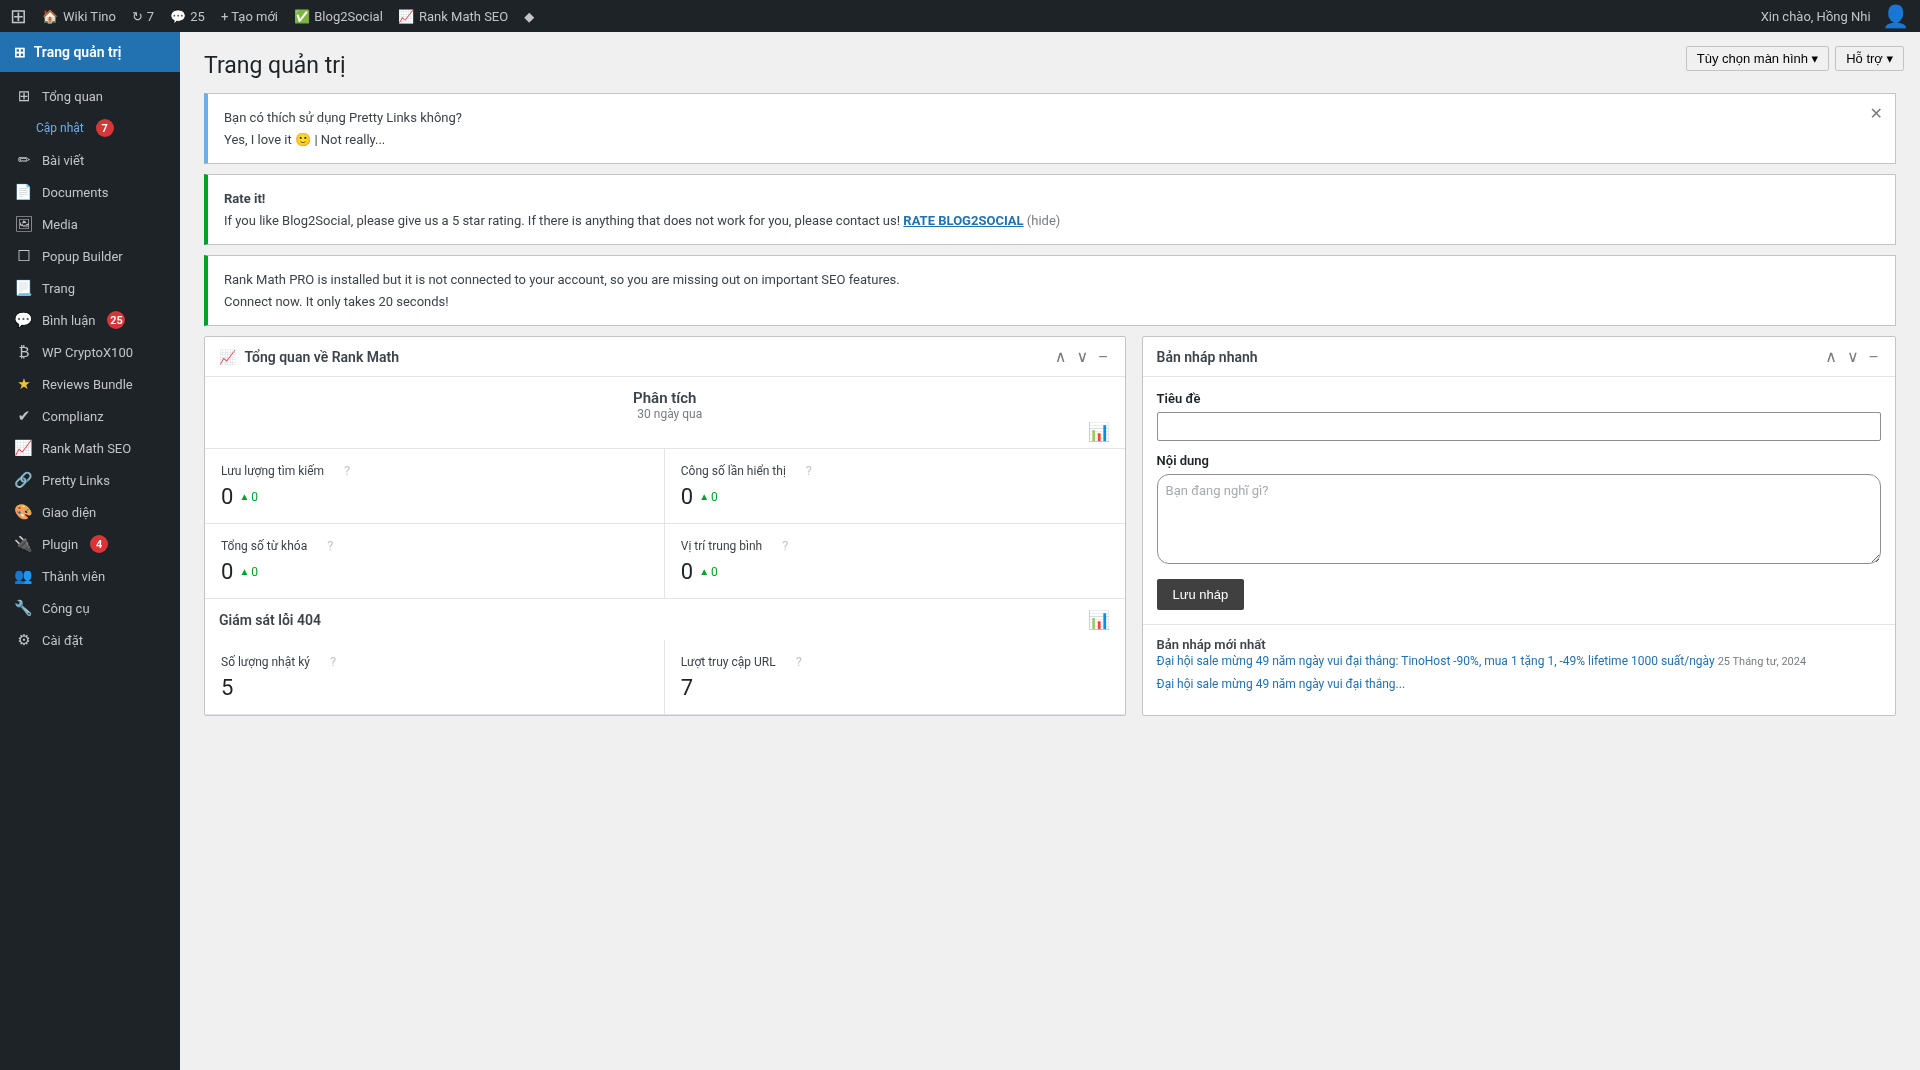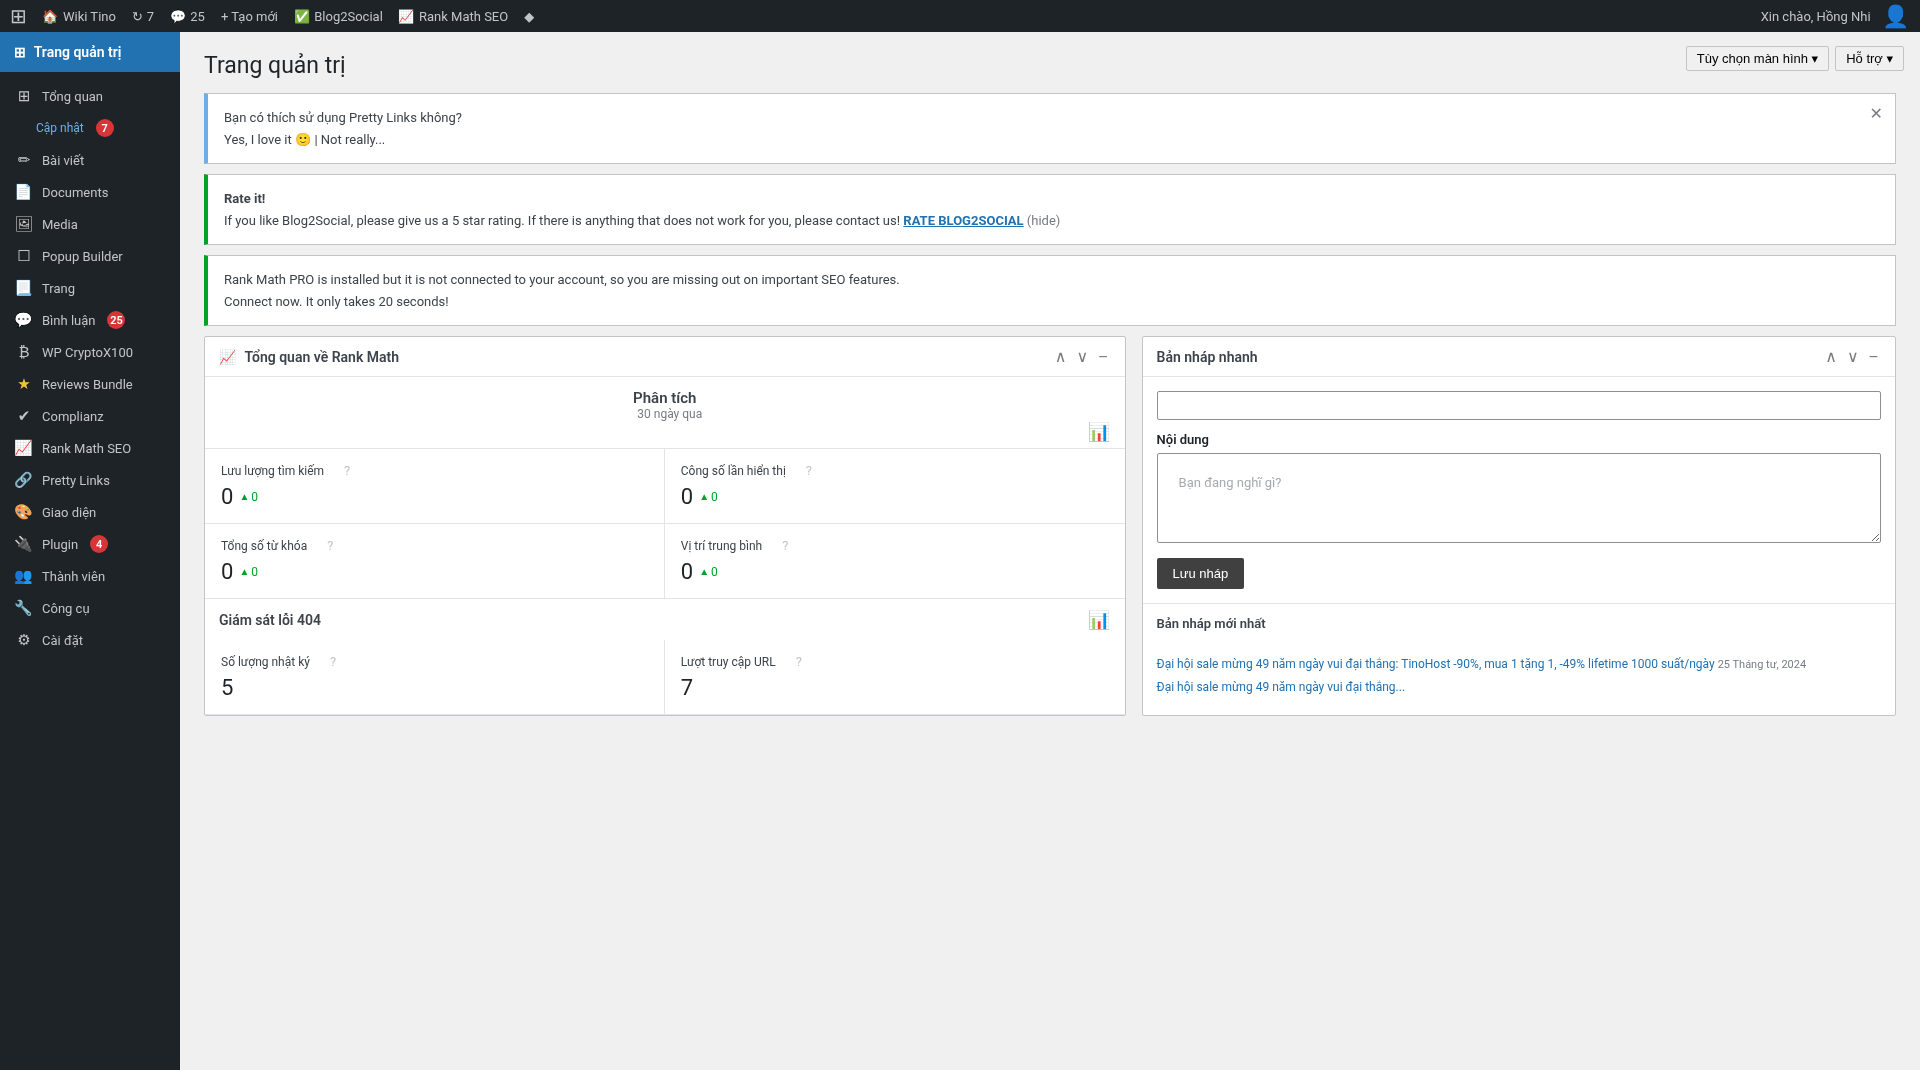--- a/index.html
+++ b/index.html
@@ -206,22 +206,22 @@
       padding: 6px 8px;
       font-size: 13px;
       outline: none;
       background: #fff;
       color: #3c434a;
       margin-bottom: 12px;
     }
     .form-textarea {
       width: 100%;
       border: 1px solid #8c8f94;
-      border-radius: 2px;
-      padding: 21px;
+      border-radius: 12px;
+      padding: 8px;
       font-size: 13px;
       font-family: inherit;
       resize: vertical;
       min-height: 90px;
       outline: none;
       color: #3c434a;
       margin-bottom: 12px;
     }
     .form-textarea::placeholder { color: #a7aaad; }
     .btn-primary {
@@ -229,21 +229,21 @@
       color: #fff;
       border: none;
       border-radius: 2px;
       padding: 8px 16px;
       font-size: 13px;
       cursor: pointer;
       font-weight: 500;
     }
 
     .ban-nhap-moi-nhat { padding: 12px 14px; border-top: 1px solid #e2e4e7; }
-    .ban-nhap-title { font-weight: 600; font-size: 13px; margin-bottom: 24px; }
+    .ban-nhap-title { font-weight: 600; font-size: 13px; margin-bottom: 0; }
     .ban-nhap-item { font-size: 12px; color: #2271b1; line-height: 1.5; cursor: pointer; }
     .ban-nhap-date { color: #787c82; font-size: 11px; }
 
     
     ::-webkit-scrollbar { width: 6px; }
     ::-webkit-scrollbar-thumb { background: #c3c4c7; border-radius: 3px; }
   </style>
 </head>
 <body>
 
@@ -502,20 +502,21 @@
       <div class="widget widget-right">
         <div class="widget-header">
           <span>Bản nháp nhanh</span>
           <div class="widget-header-controls">
             <button class="widget-ctrl-btn">∧</button>
             <button class="widget-ctrl-btn">∨</button>
             <button class="widget-ctrl-btn">−</button>
           </div>
         </div>
         <div class="ban-nhap-form">
+          <div class="form-label">Tiêu đề</div>
           <input type="text" class="form-input" placeholder="" style="">
           <div class="form-label">Nội dung</div>
           <textarea class="form-textarea" placeholder="Bạn đang nghĩ gì?" style=""></textarea>
           <button class="btn-primary">Lưu nháp</button>
         </div>
         <div class="ban-nhap-moi-nhat">
           <div class="ban-nhap-title">Bản nháp mới nhất</div>
           <div class="ban-nhap-item">
             <span>Đại hội sale mừng 49 năm ngày vui đại thắng: TinoHost -90%, mua 1 tặng 1, -49% lifetime 1000 suất/ngày</span>
             <span class="ban-nhap-date"> <span>25 Tháng tư, 2024</span></span>

